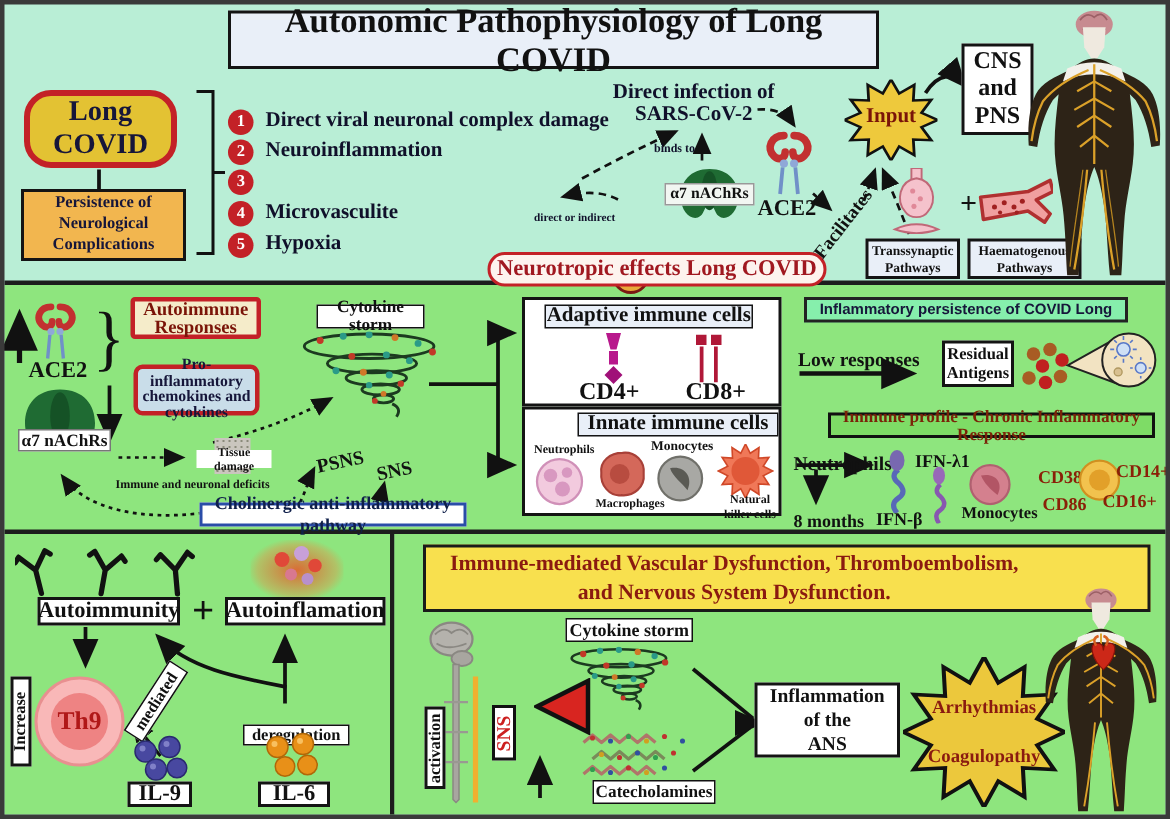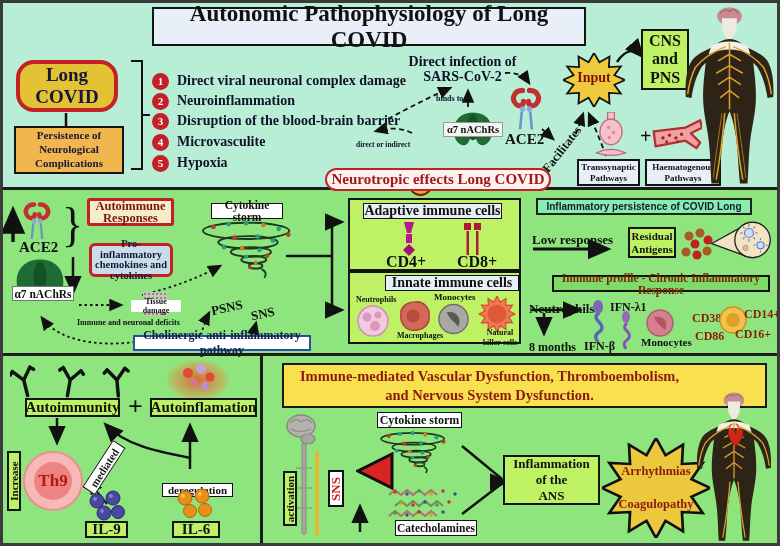--- a/index.html
+++ b/index.html
@@ -3,21 +3,21 @@
 <meta charset="utf-8">
 <style>
   html,body{margin:0;padding:0;background:#e8e8e8;}
   #page{position:relative;width:780px;height:546px;background:#b9eed6;overflow:hidden;
         font-family:"Liberation Serif","DejaVu Serif",serif;}
   .abs{position:absolute;box-sizing:border-box;}
   .ser{font-family:"Liberation Serif","DejaVu Serif",serif;font-weight:bold;}
   .san{font-family:"Liberation Sans","DejaVu Sans",sans-serif;font-weight:bold;}
   .ctr{display:flex;align-items:center;justify-content:center;text-align:center;}
   .pre{white-space:pre-line;}
-  .wbox{background:#bef264;border:2px solid #141414;}
+  .wbox{background:#ffffff;border:2px solid #141414;}
   .lblue{background:#e9eff8;border:2px solid #141414;}
   .vtx{display:flex;align-items:center;justify-content:center;}
   .vtx span{transform:rotate(-90deg);white-space:nowrap;display:block;}
   svg{display:block;}
   .z1{z-index:1}.z2{z-index:2}.z3{z-index:3}
   #frame{position:absolute;inset:0;border:3px solid #3a3a3a;z-index:40;pointer-events:none;}
 </style>
 </head>
 <body>
 
@@ -98,21 +98,20 @@
   <div class="abs z2" style="left:152px;top:72px;height:18px;display:flex;align-items:center;gap:8px;">
     <div class="ctr ser" style="width:17px;height:17px;border-radius:50%;background:#c32127;color:#fff;font-size:11px;">1</div>
     <div class="ser" style="font-size:14px;color:#10102a;">Direct viral neuronal complex damage</div>
   </div>
   <div class="abs z2" style="left:152px;top:92px;height:18px;display:flex;align-items:center;gap:8px;">
     <div class="ctr ser" style="width:17px;height:17px;border-radius:50%;background:#c32127;color:#fff;font-size:11px;">2</div>
     <div class="ser" style="font-size:14px;color:#10102a;">Neuroinflammation</div>
   </div>
   <div class="abs z2" style="left:152px;top:112px;height:18px;display:flex;align-items:center;gap:8px;">
     <div class="ctr ser" style="width:17px;height:17px;border-radius:50%;background:#c32127;color:#fff;font-size:11px;">3</div>
-    <div class="ser" style="font-size:14px;color:#10102a;">Disruption of the blood-brain barrier</div>
   </div>
   <div class="abs z2" style="left:152px;top:133px;height:18px;display:flex;align-items:center;gap:8px;">
     <div class="ctr ser" style="width:17px;height:17px;border-radius:50%;background:#c32127;color:#fff;font-size:11px;">4</div>
     <div class="ser" style="font-size:14px;color:#10102a;">Microvasculite</div>
   </div>
   <div class="abs z2" style="left:152px;top:154px;height:18px;display:flex;align-items:center;gap:8px;">
     <div class="ctr ser" style="width:17px;height:17px;border-radius:50%;background:#c32127;color:#fff;font-size:11px;">5</div>
     <div class="ser" style="font-size:14px;color:#10102a;">Hypoxia</div>
   </div>
 

